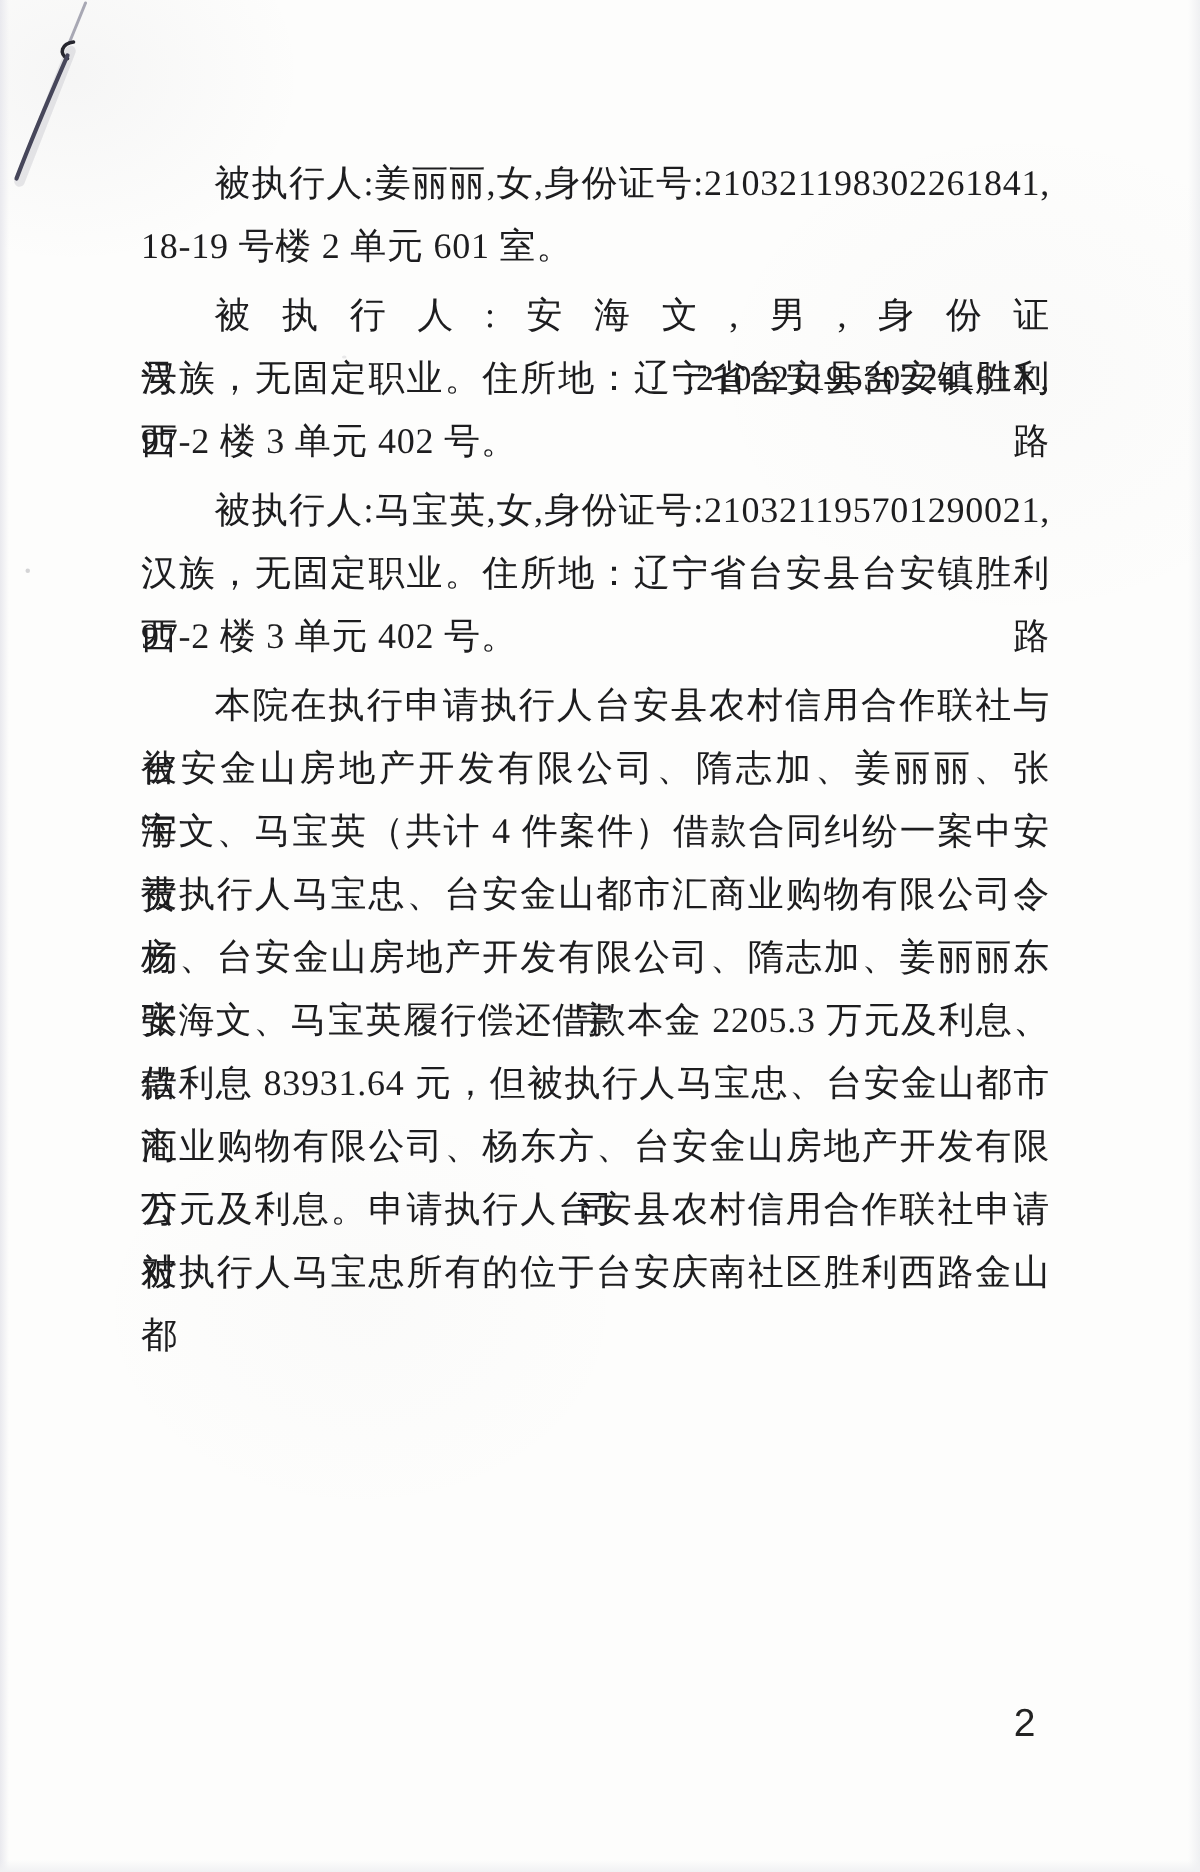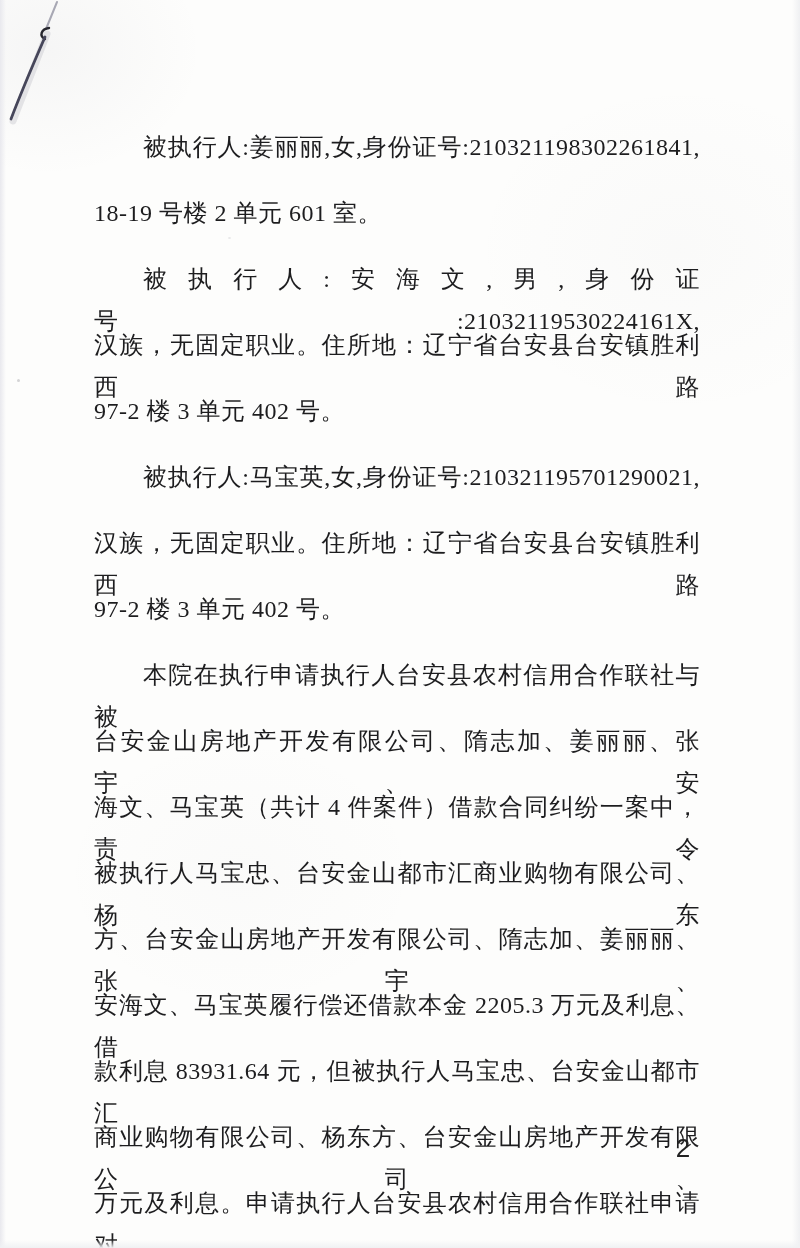--- a/index.html
+++ b/index.html
@@ -40,21 +40,20 @@
     width: 606px;
     color: #1d1d1f;
     font-size: 24px;
   }
   .para { margin: 0 0 4px 0; }
   .line {
     height: 42px;
     line-height: 42px;
     white-space: nowrap;
     letter-spacing: 0.5px;
-    margin-top: 24px;
   }
   .line.stretch {
     white-space: normal;
     text-align: justify;
     text-align-last: justify;
   }
   .line.indent { text-indent: 49px; }
 
   .page-number {
     position: absolute;

